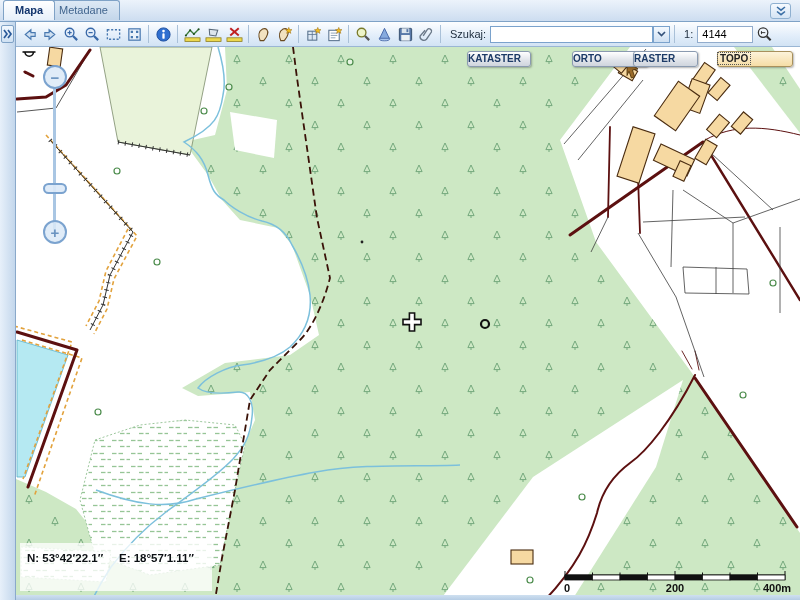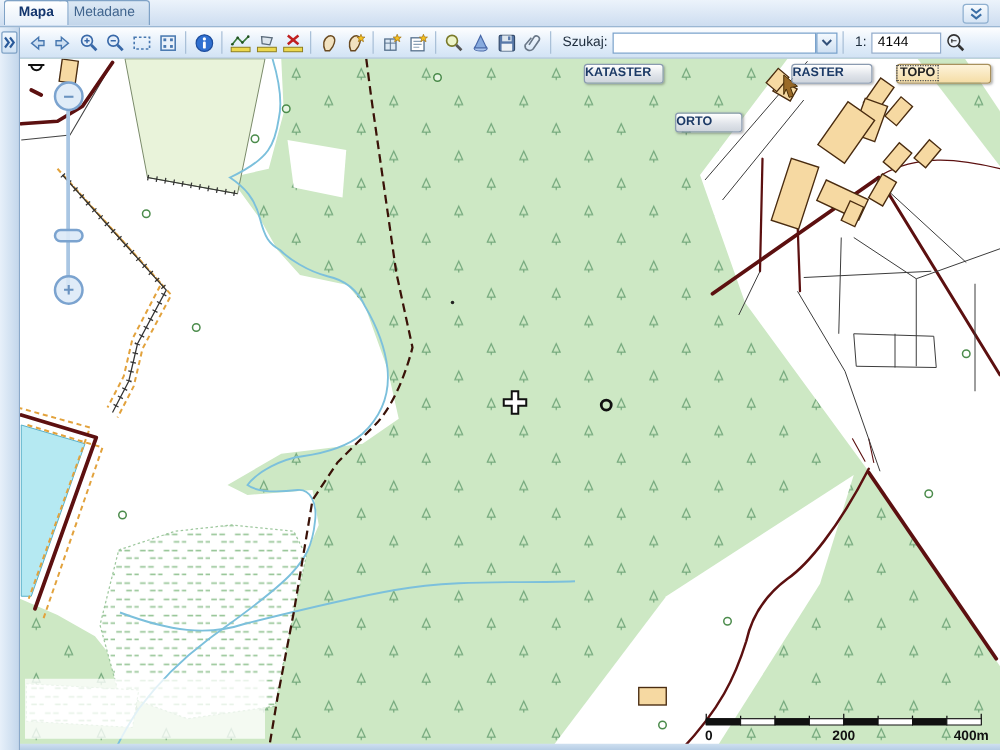--- a/index.html
+++ b/index.html
@@ -421,29 +421,32 @@
           <rect x="192.5" y="4" width="27.5" height="5" fill="#fff"></rect>
         </g>
         <text x="0" y="21" font-size="11" font-weight="bold" fill="#111" text-anchor="middle" display="none">200</text>
         <text x="2" y="21" font-size="11" font-weight="bold" fill="#111" text-anchor="middle">0</text>
         <text x="110" y="21" font-size="11" font-weight="bold" fill="#111" text-anchor="middle">200</text>
         <text x="212" y="21" font-size="11" font-weight="bold" fill="#111" text-anchor="middle">400m</text>
       </g>
     </svg>
 
     <button class="lbtn" style="left:451px;width:64px;">KATASTER</button>
-    <button class="lbtn" style="left:524px;width:54px;margin-top:39px;">ORTO</button>
+    <button class="lbtn" style="left:556px;width:76px;">ORTO</button>
     <button class="lbtn" style="left:617px;width:65px;">RASTER</button>
     <button class="lbtn topo" style="left:701px;width:76px;">
       <span>TOPO</span>
     </button>
 
     <button class="zoombtn" style="left:27px;top:18px;">−</button>
     <div class="ztrack"></div>
     <div class="zhandle"></div>
     <button class="zoombtn" style="left:27px;top:173px;">+</button>
 
     <div class="coordbox">
+      <div>
+        <span class="sp">N: 53°42′22.1″</span><span>E: 18°57′1.11″</span>
+      </div>
     </div>
   </div>
 
   <div class="bottomedge"></div>
 </div>
 
 </body></html>

